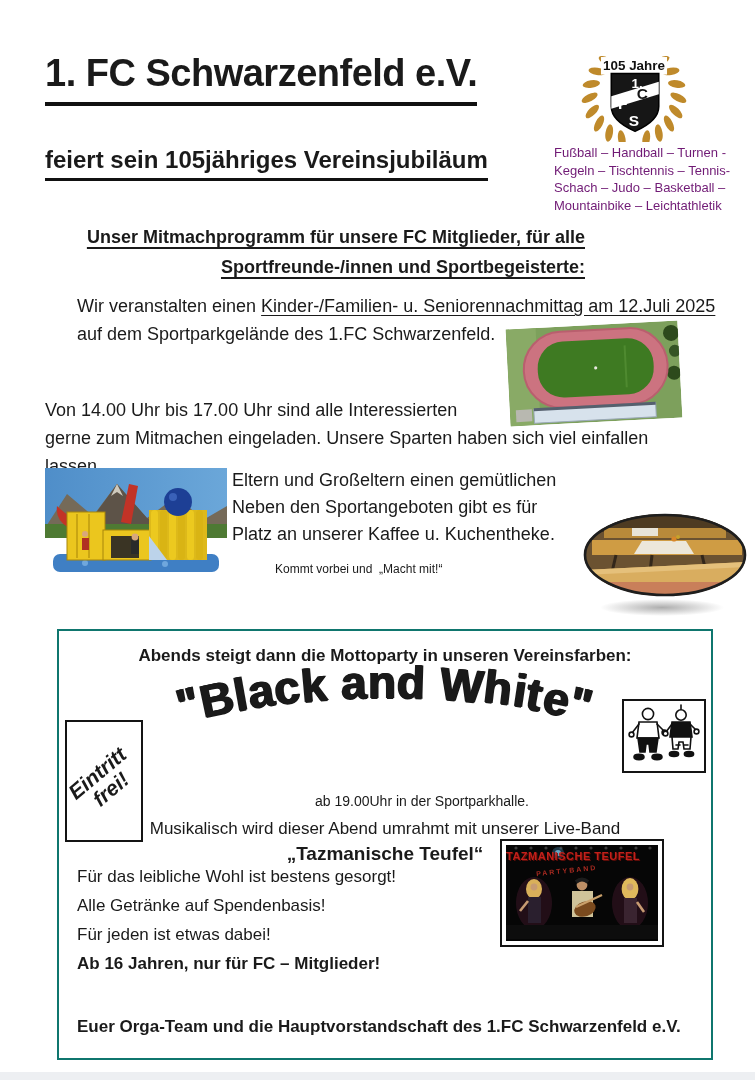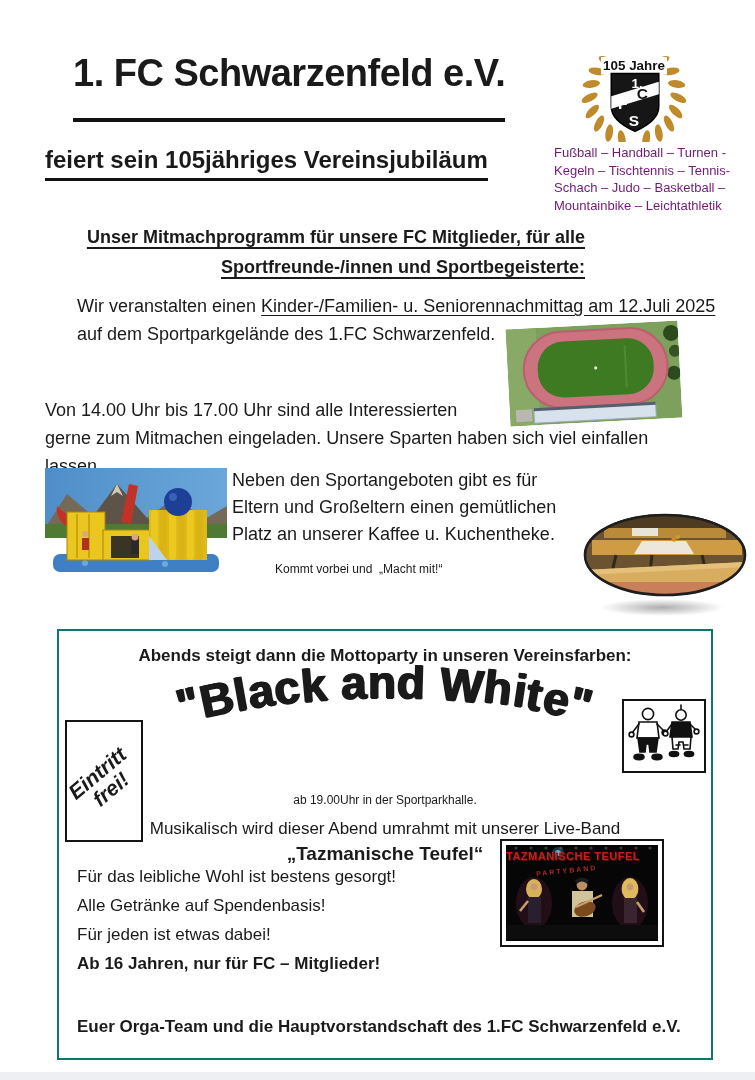--- a/index.html
+++ b/index.html
@@ -5,21 +5,21 @@
   html,body{margin:0;padding:0;background:#fff;}
   .page{
     position:relative;width:755px;height:1080px;background:#ffffff;overflow:hidden;
     font-family:"Liberation Sans", sans-serif;color:#1a1a1a;
   }
   .abs{position:absolute;}
 
   
   .title{
     left:45px;top:52px;font-size:38px;font-weight:bold;letter-spacing:-0.5px;
-    border-bottom:4px solid #111;padding-bottom:23px;white-space:nowrap;margin-left:28px;
+    border-bottom:4px solid #111;padding-bottom:7px;white-space:nowrap;
   }
   .subtitle{
     left:45px;top:146px;font-size:24px;font-weight:bold;
     border-bottom:3px solid #111;padding-bottom:4px;white-space:nowrap;
   }
   .logo{left:570px;top:34px;width:128px;height:108px;}
   .sports{left:554px;top:144px;font-size:13px;line-height:17.5px;color:#701a75;}
 
   
   .prog-heading{
@@ -54,21 +54,21 @@
   .motto span{display:inline-block;}
   .admission{
     left:6px;top:89px;width:74px;height:118px;border:2px solid #141414;
     display:flex;align-items:center;justify-content:center;
   }
   .admission .rot{
     transform:rotate(-40deg);font-size:21px;line-height:21px;font-weight:bold;font-style:italic;
     text-align:center;white-space:nowrap;
   }
   .dancers{left:563px;top:68px;width:80px;height:70px;border:2px solid #141414;background:#fff;}
-  .when-line{top:162px;font-size:12px;}
+  .when-line{top:162px;font-size:14px;padding-left:37px;}
   .music-line{top:188px;font-size:17px;}
   .band-name{top:212px;font-size:19px;font-weight:bold;}
   .info-block{left:18px;top:231px;font-size:17px;line-height:29px;}
   .info-bold{font-weight:bold;}
   .welcome{left:18px;top:340px;font-size:17px;font-weight:bold;}
   .signature{left:18px;top:386px;font-size:17px;font-weight:bold;}
 
   .band-poster{
     left:441px;top:208px;width:164px;height:108px;border:2px solid #141414;
     background:#fff;padding:4px;box-sizing:border-box;
@@ -231,22 +231,22 @@
       <circle cx="128" cy="29" r="4" fill="#3a61b8"></circle>
       <polygon points="104,68 122,92 104,92" fill="#bcd3ea"></polygon>
       <rect x="86" y="72" width="8" height="14" fill="#2a2a2a"></rect>
       <circle cx="90" cy="69" r="3.4" fill="#d8a87c"></circle>
       <rect x="37" y="70" width="7" height="12" fill="#b03022"></rect>
       <circle cx="40" cy="66" r="3" fill="#d8a87c"></circle>
     </svg>
   </div>
 
   <div class="abs para cafe-para">
+    <div>Eltern und Großeltern einen gemütlichen</div>
     <div>Neben den Sportangeboten gibt es für</div>
-    <div>Eltern und Großeltern einen gemütlichen</div>
     <div>Platz an unserer Kaffee u. Kuchentheke.</div>
   </div>
 
   <div class="abs cta">Kommt vorbei und  „Macht mit!“</div>
 
   <div class="abs oval-shadow"></div>
   <div class="abs oval">
     <svg width="166" height="86" viewBox="0 0 166 86">
       <defs>
           <clipPath id="ovalclip">

